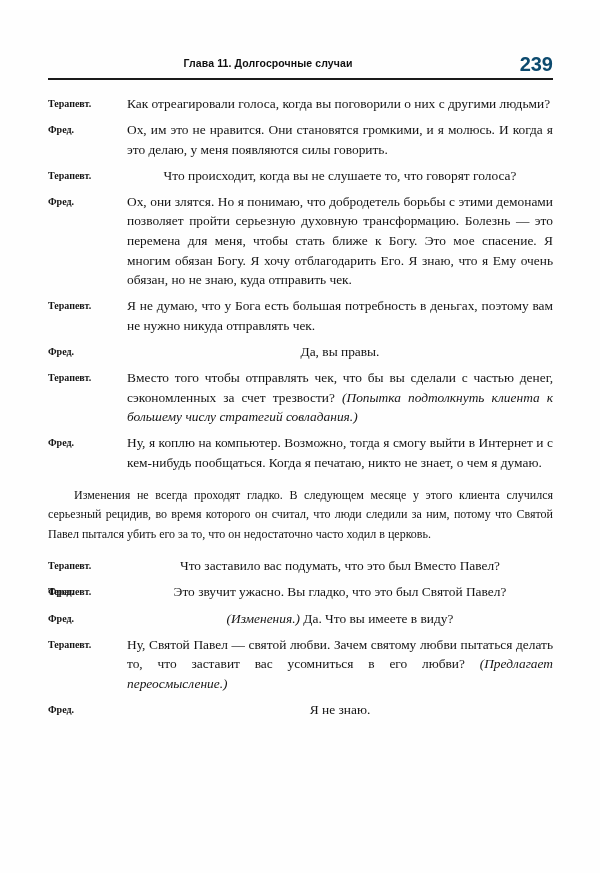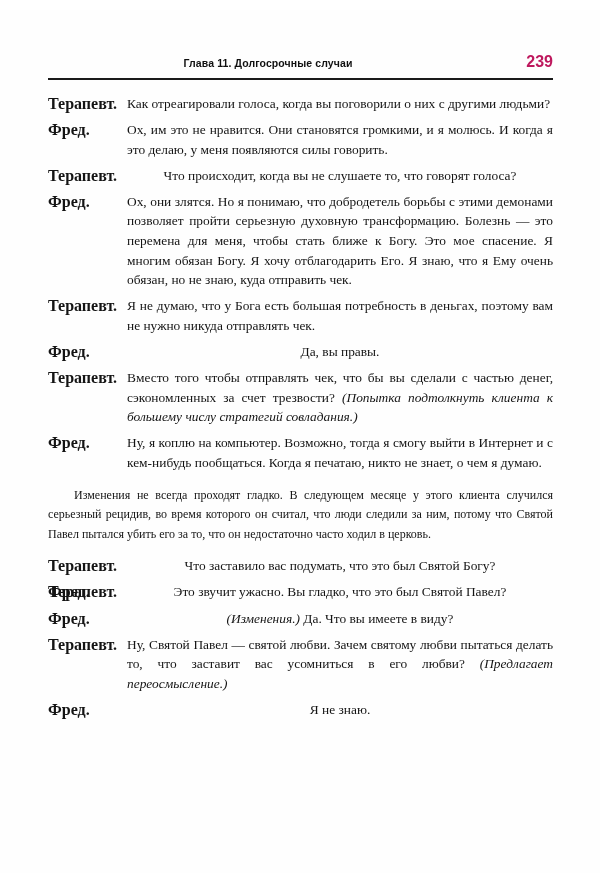--- a/index.html
+++ b/index.html
@@ -45,23 +45,23 @@
     font-weight: 700;
     letter-spacing: 0.1px;
     color: #101010;
     white-space: nowrap;
   }
   .running-head-folio {
     position: absolute;
     right: 0;
     top: -4px;
     font-family: "Liberation Sans", "DejaVu Sans", sans-serif;
-    font-size: 16px;
+    font-size: 20px;
     font-weight: 700;
-    color: #be185d;
+    color: #0c4a6e;
   }
   .head-rule {
     position: absolute;
     left: 48px;
     top: 68px;
     width: 505px;
     height: 2px;
     background: #1a1a1a;
   }
 
@@ -83,21 +83,21 @@
     text-align: justify;
     text-justify: inter-word;
     hyphens: manual;
   }
   .dialog-row .speaker {
     position: absolute;
     left: 0;
     top: 0;
     width: 74px;
     font-weight: 700;
-    font-size: 16px;
+    font-size: 10px;
     line-height: 19.6px;
     white-space: nowrap;
   }
   .dialog-row .speech {
     display: block;
   }
   .dialog-row.narrow .speech {
     text-align: center;
   }
 
@@ -163,21 +163,21 @@
 
     <div class="dialog-row">
       <span class="speaker">Фред.</span>
       <span class="speech">Ну, я коплю на компьютер. Возможно, тогда я смогу выйти в Интернет и с кем-нибудь пообщаться. Когда я печатаю, никто не знает, о чем я думаю.</span>
     </div>
 
     <p class="narrative">Изменения не всегда проходят гладко. В следующем месяце у этого клиента случился серьезный рецидив, во время которого он считал, что люди следили за ним, потому что Святой Павел пытался убить его за то, что он недостаточно часто ходил в церковь.</p>
 
     <div class="dialog-row narrow">
       <span class="speaker">Терапевт.</span>
-      <span class="speech">Что заставило вас подумать, что это был Святой Богу?</span>
+      <span class="speech">Что заставило вас подумать, что это был Вместо Павел?</span>
     </div>
 
     <div class="dialog-row narrow">
       <span class="speaker">Фред.</span>
     </div>
 
     <div class="dialog-row narrow">
       <span class="speaker">Терапевт.</span>
       <span class="speech">Это звучит ужасно. Вы гладко, что это был Святой Павел?</span>
     </div>

